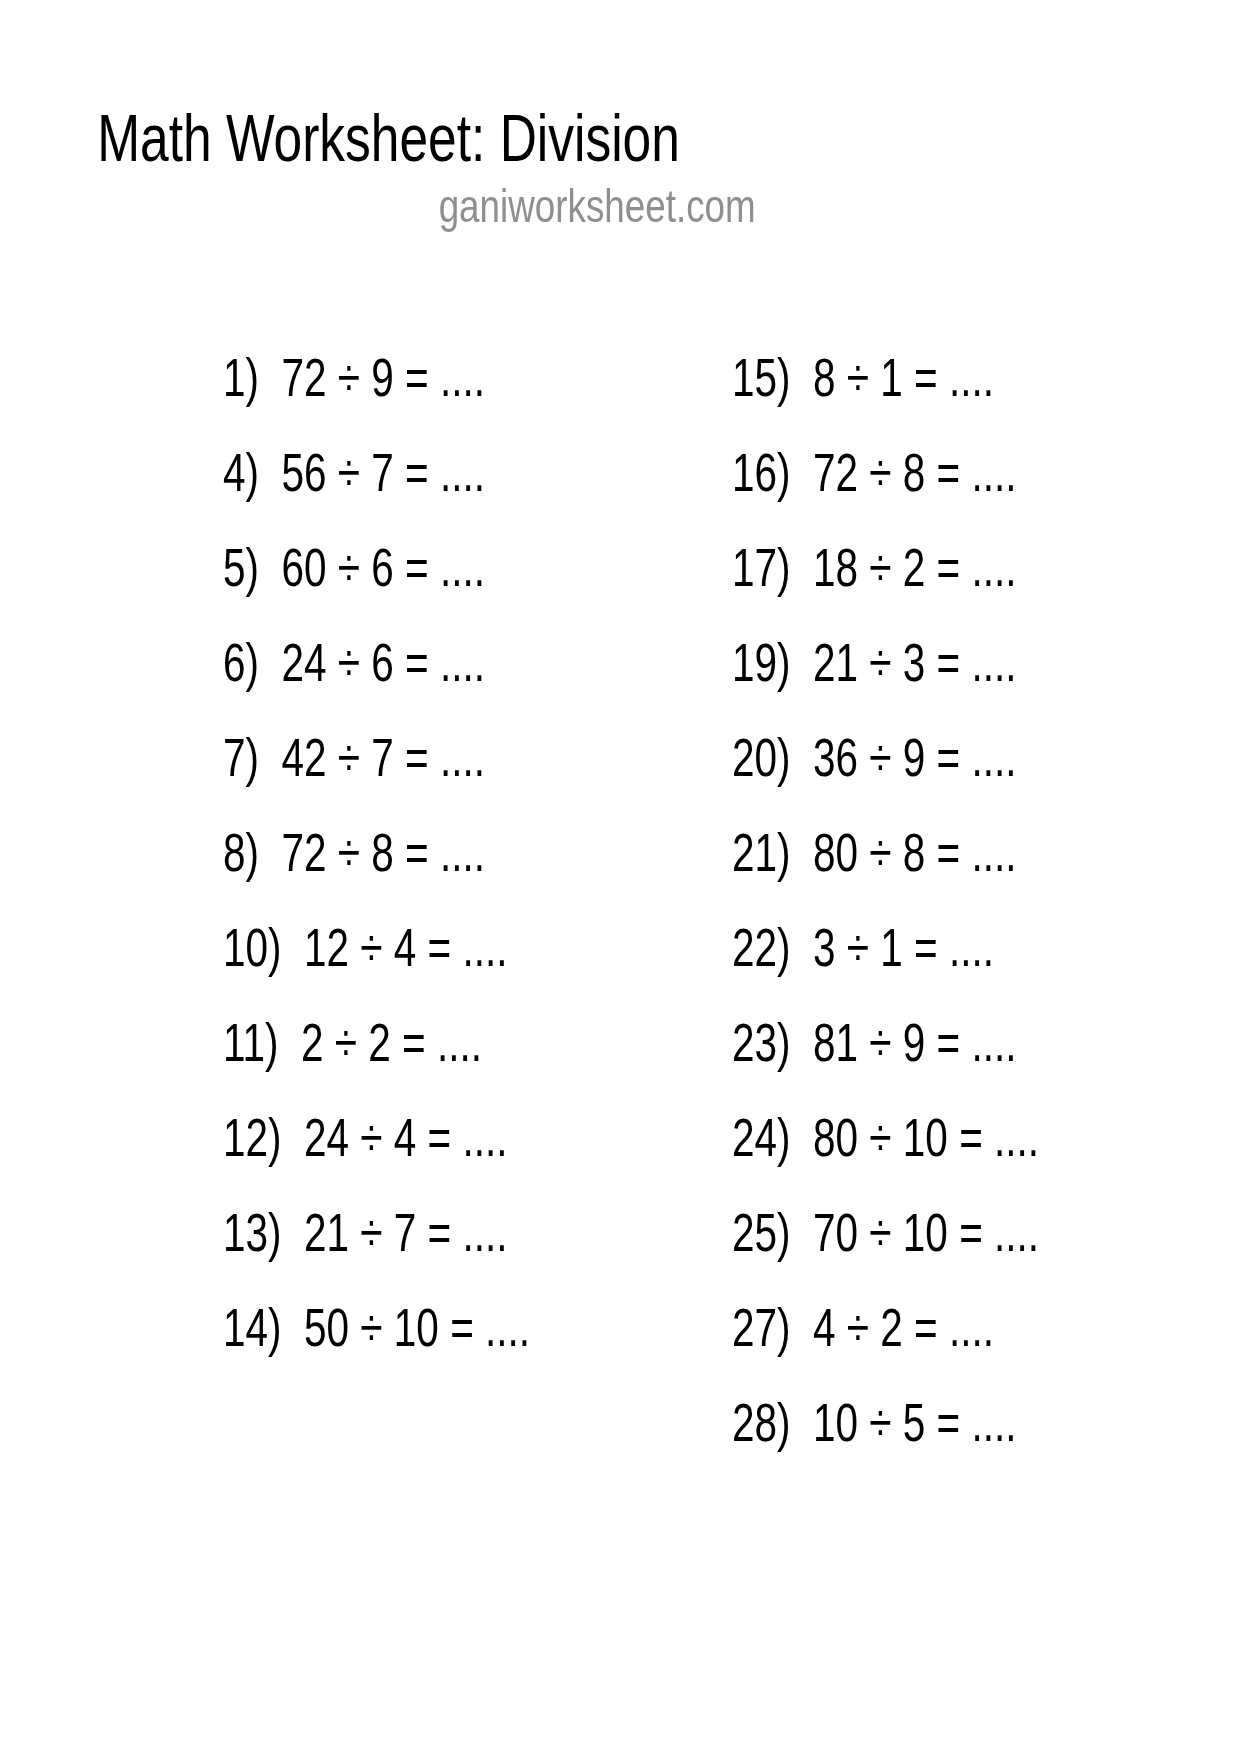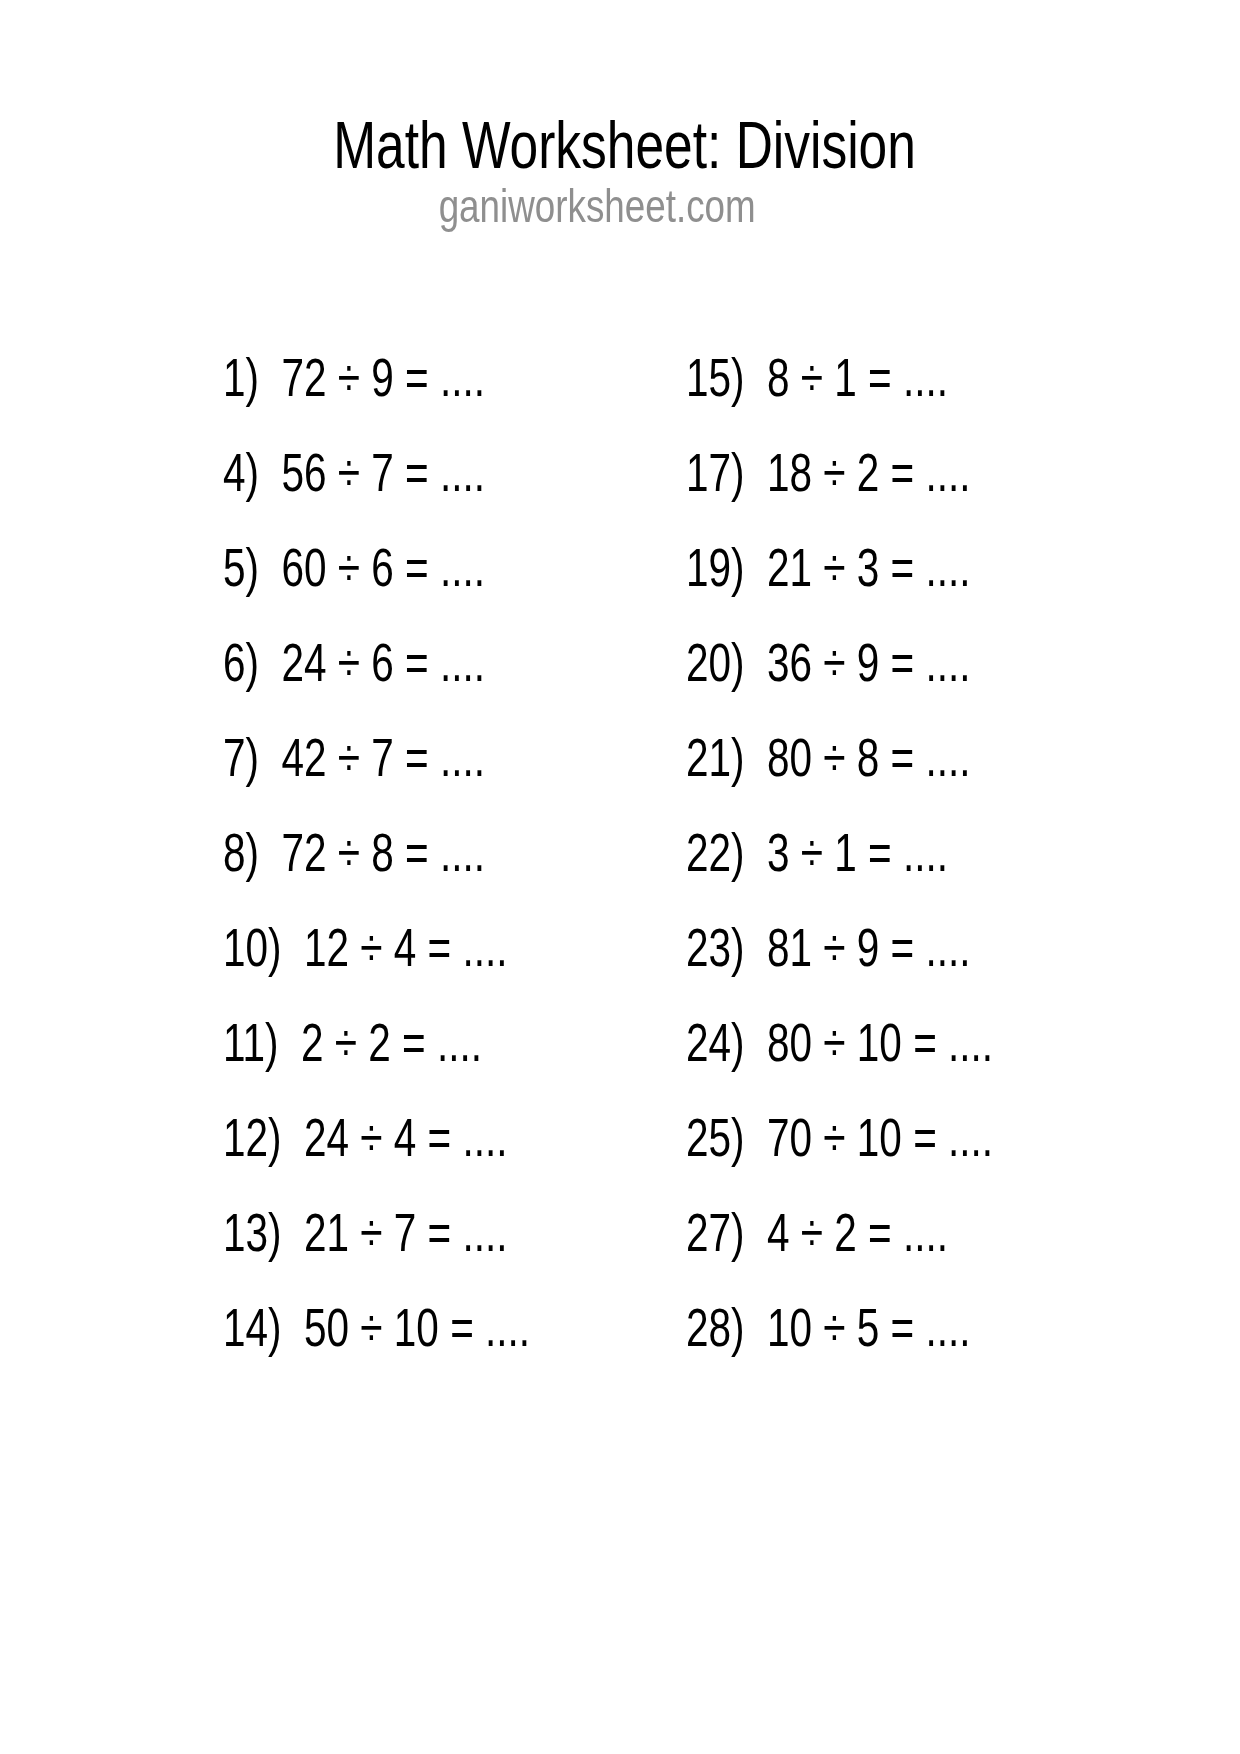--- a/index.html
+++ b/index.html
@@ -18,22 +18,22 @@
   .sheet {
     position: absolute;
     inset: 0;
     background: #ffffff;
   }
   .title {
     position: absolute;
     top: 100px;
     left: 10px;
     right: 0;
-    margin: 12px;
-    text-align: center;
+    margin: 5px;
+    text-align: left;
     font-size: 66px;
     font-weight: 400;
     line-height: 1;
     color: #000000;
     white-space: nowrap;
   }
   .title .squeeze {
     display: inline-block;
     transform: scaleX(0.78);
     transform-origin: center;
@@ -52,21 +52,21 @@
   .subtitle .squeeze {
     display: inline-block;
     transform: scaleX(0.80);
     transform-origin: center;
   }
   .col {
     position: absolute;
     top: 330px;
   }
   .col-left  { left: 203px; }
-  .col-right { left: 666px; }
+  .col-right { left: 712px; }
   .row {
     height: 95px;
     line-height: 95px;
     white-space: nowrap;
     margin-left: 20px;
   }
   .line {
     display: inline-block;
     font-size: 54px;
     transform: scaleX(0.75);
@@ -96,20 +96,21 @@
       <div class="row"><span class="line"><span>8)</span>&nbsp; <span>72 ÷ 8 =</span> <span>....</span></span></div>
       <div class="row"><span class="line"><span>10)</span>&nbsp; <span>12 ÷ 4 =</span> <span>....</span></span></div>
       <div class="row"><span class="line"><span>11)</span>&nbsp; <span>2 ÷ 2 =</span> <span>....</span></span></div>
       <div class="row"><span class="line"><span>12)</span>&nbsp; <span>24 ÷ 4 =</span> <span>....</span></span></div>
       <div class="row"><span class="line"><span>13)</span>&nbsp; <span>21 ÷ 7 =</span> <span>....</span></span></div>
       <div class="row"><span class="line"><span>14)</span>&nbsp; <span>50 ÷ 10 =</span> <span>....</span></span></div>
     </div>
 
   <div id="col-right" class="col col-right">
       <div class="row"><span class="line"><span>15)</span>&nbsp; <span>8 ÷ 1 =</span> <span>....</span></span></div>
+      <div class="row"><span class="line"><span>16)</span>&nbsp; <span>72 ÷ 8 =</span> <span>....</span></span></div>
       <div class="row"><span class="line"><span>17)</span>&nbsp; <span>18 ÷ 2 =</span> <span>....</span></span></div>
       <div class="row"><span class="line"><span>19)</span>&nbsp; <span>21 ÷ 3 =</span> <span>....</span></span></div>
       <div class="row"><span class="line"><span>20)</span>&nbsp; <span>36 ÷ 9 =</span> <span>....</span></span></div>
       <div class="row"><span class="line"><span>21)</span>&nbsp; <span>80 ÷ 8 =</span> <span>....</span></span></div>
       <div class="row"><span class="line"><span>22)</span>&nbsp; <span>3 ÷ 1 =</span> <span>....</span></span></div>
       <div class="row"><span class="line"><span>23)</span>&nbsp; <span>81 ÷ 9 =</span> <span>....</span></span></div>
       <div class="row"><span class="line"><span>24)</span>&nbsp; <span>80 ÷ 10 =</span> <span>....</span></span></div>
       <div class="row"><span class="line"><span>25)</span>&nbsp; <span>70 ÷ 10 =</span> <span>....</span></span></div>
       <div class="row"><span class="line"><span>27)</span>&nbsp; <span>4 ÷ 2 =</span> <span>....</span></span></div>
       <div class="row"><span class="line"><span>28)</span>&nbsp; <span>10 ÷ 5 =</span> <span>....</span></span></div>

